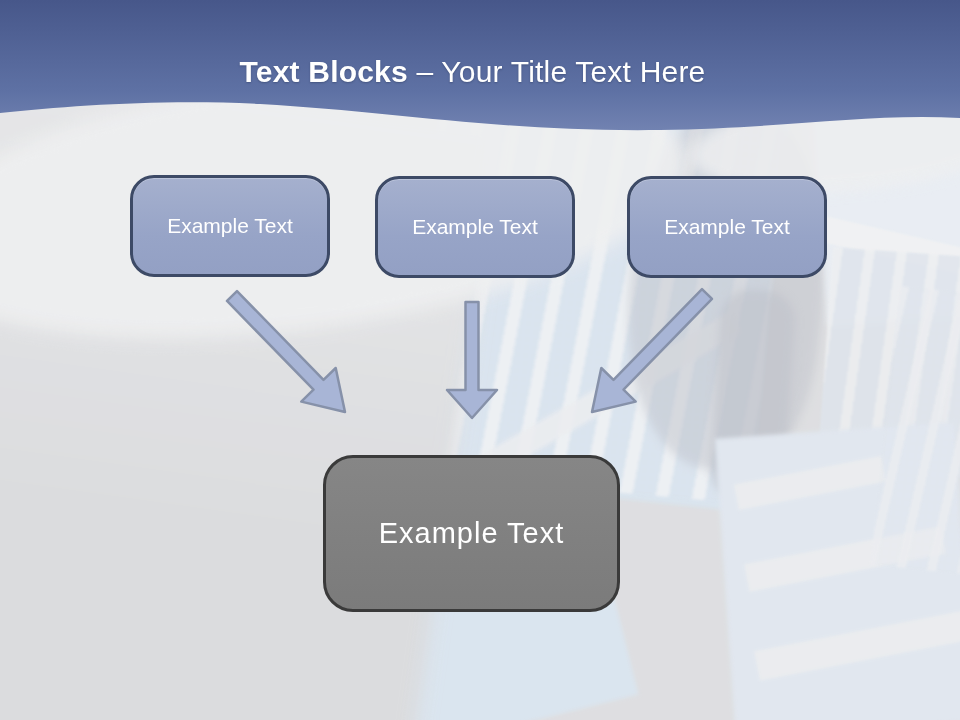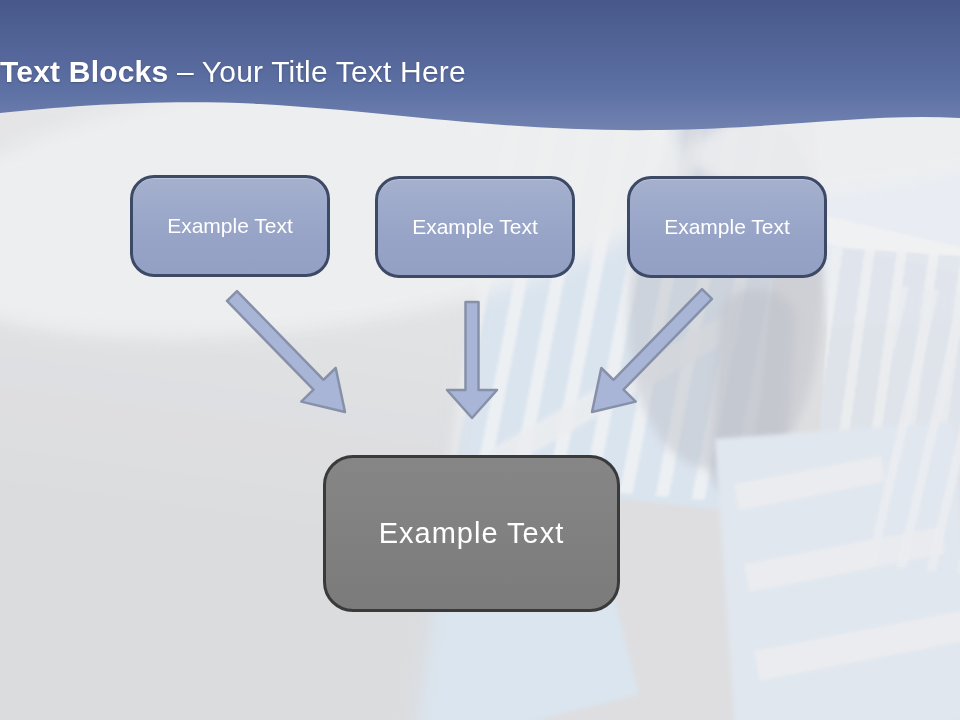--- a/index.html
+++ b/index.html
@@ -52,21 +52,21 @@
     background:#f1f2f3; border-radius:50%; transform:rotate(-7deg);
     filter:blur(9px); opacity:.9; }
   .bg-white-sweep-right { left:690px; top:95px; width:330px; height:95px;
     background:#f0f1f3; border-radius:50%; transform:rotate(-5deg);
     filter:blur(7px); opacity:.85; }
   .bg-wash { inset:0; background:rgba(230,230,233,.22); }
 
   
   .header { position:absolute; left:0; top:0; width:960px; height:150px; }
   .title {
-    position:absolute; left:0; top:54px; width:945px; text-align:left;
+    position:absolute; left:0; top:54px; width:945px; text-align:center;
     color:#ffffff; font-size:30px; letter-spacing:.2px; line-height:36px;
     text-shadow:0 1px 2px rgba(30,40,70,.35);
   }
   .title .bold { font-weight:bold; }
 
   
   .tblock {
     position:absolute; width:200px; height:102px; box-sizing:border-box;
     border:3px solid #3d4a66; border-radius:24px;
     background:linear-gradient(180deg,#a5b0ce 0%, #97a4c7 60%, #93a0c4 100%);

